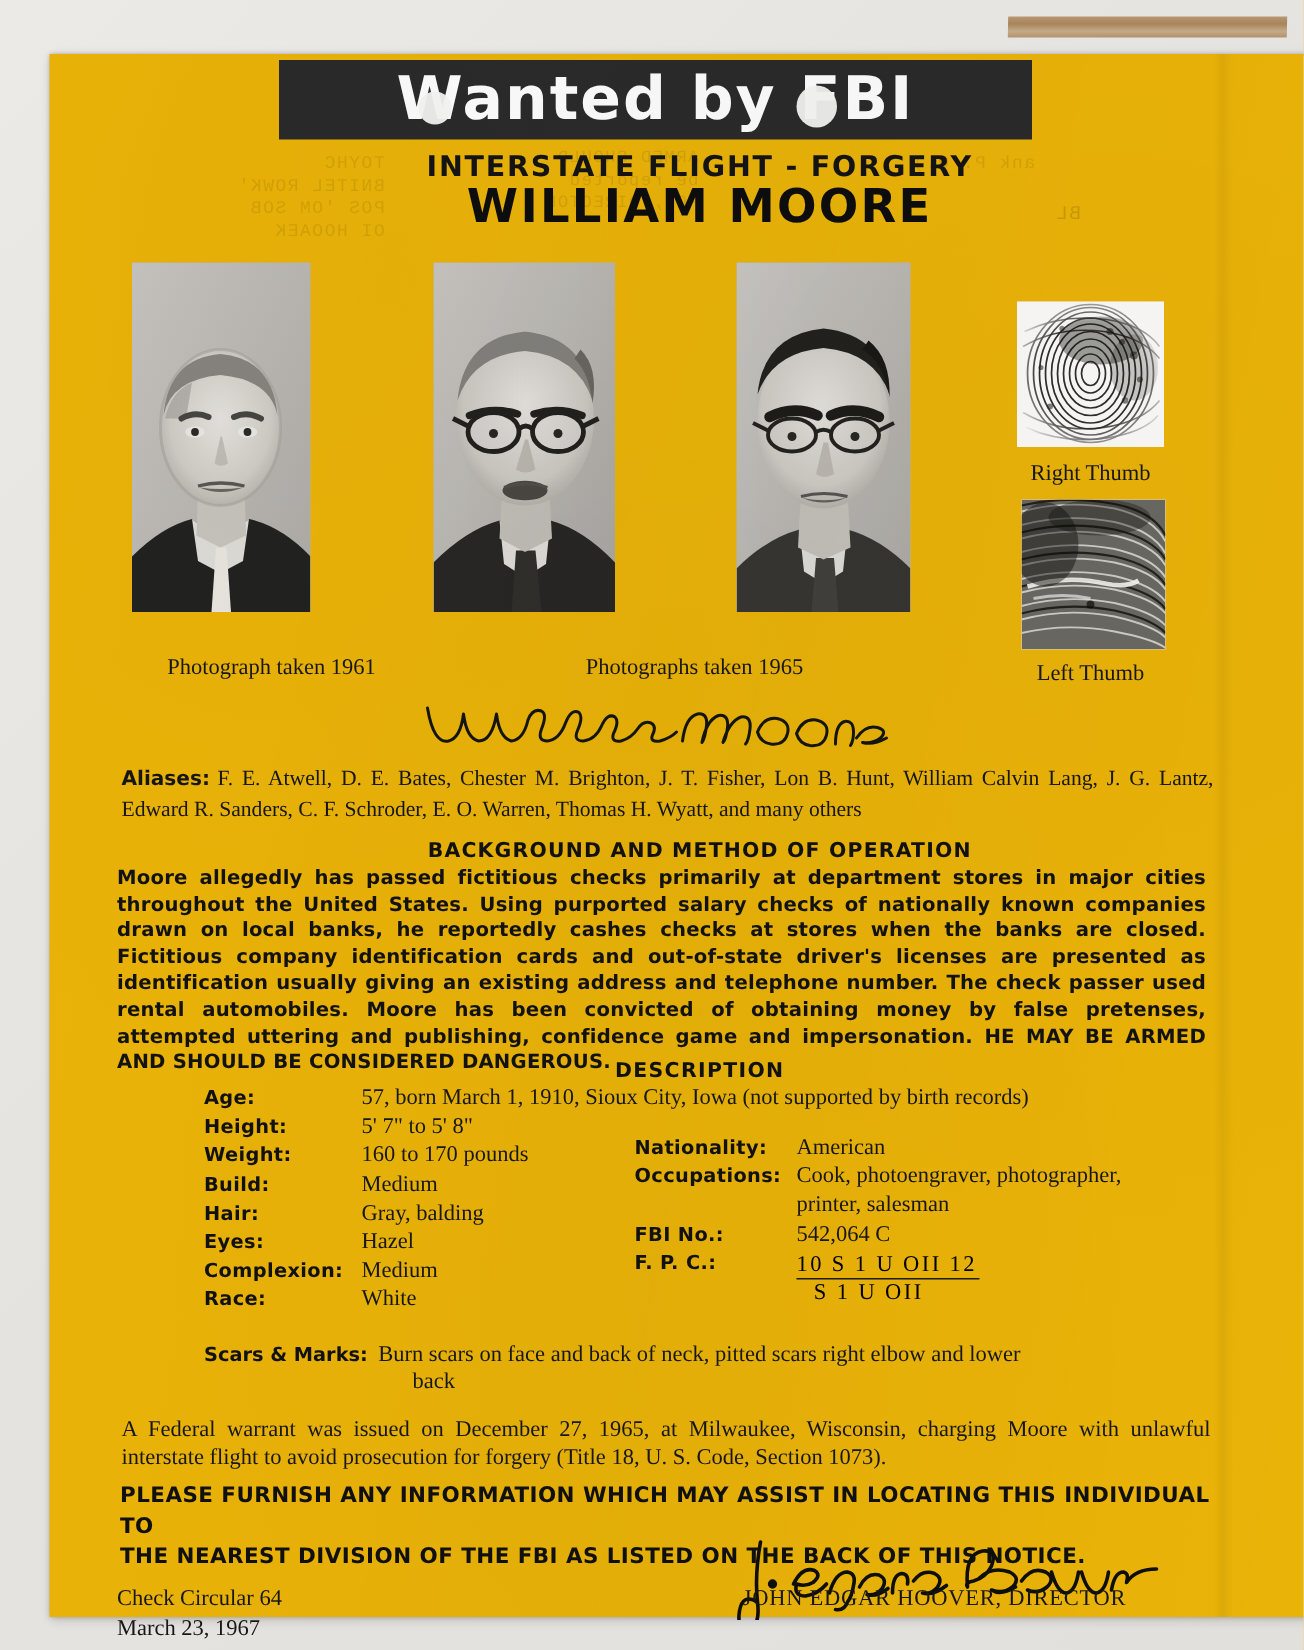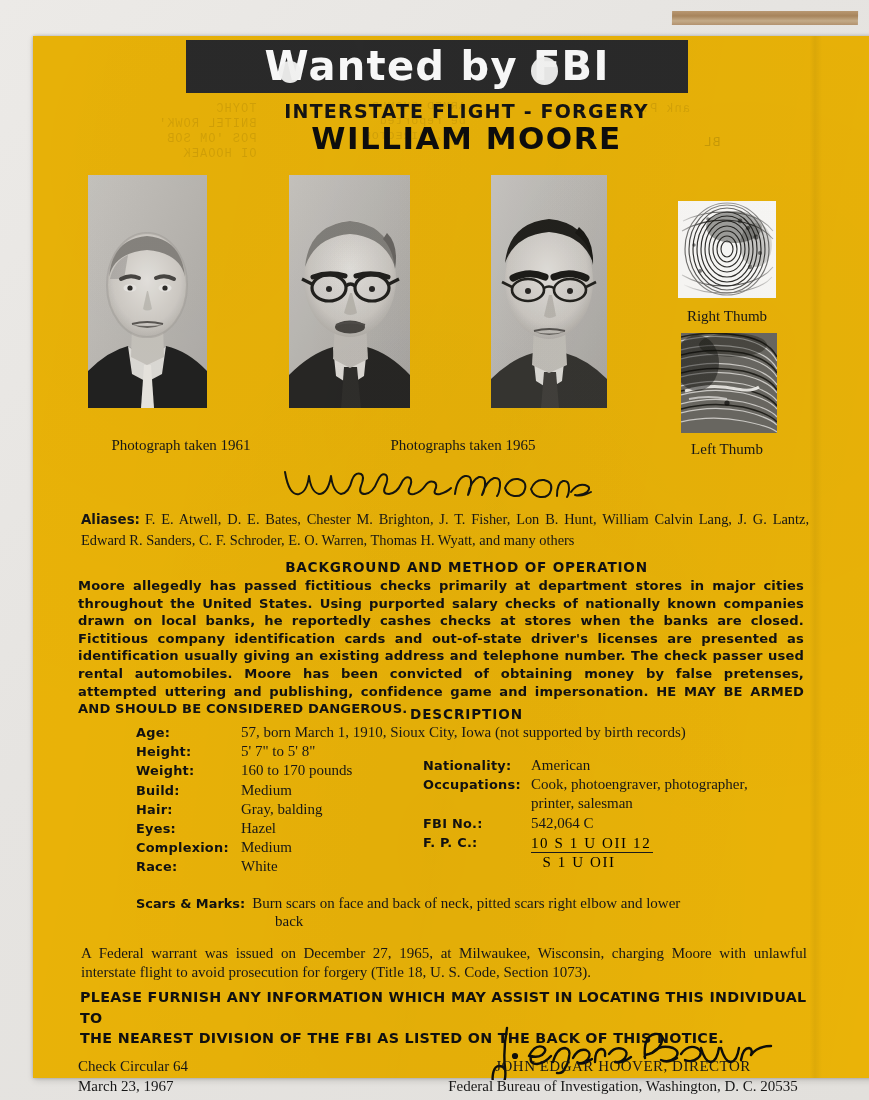--- a/index.html
+++ b/index.html
@@ -705,18 +705,17 @@
     </svg>
   </div>
 
   <div id="footer-left">
     <div>Check Circular 64</div>
     <div>March 23, 1967</div>
   </div>
 
   <div id="footer-right">
     <div id="director-name">JOHN EDGAR HOOVER, DIRECTOR</div>
-    <div>Federal Bureau of Investigation, Washington, D. C.   20535</div>
   </div>
 
   <div id="paper-noise"></div>
   <div id="sheet-fold"></div>
 </div>
 
 </body></html>

